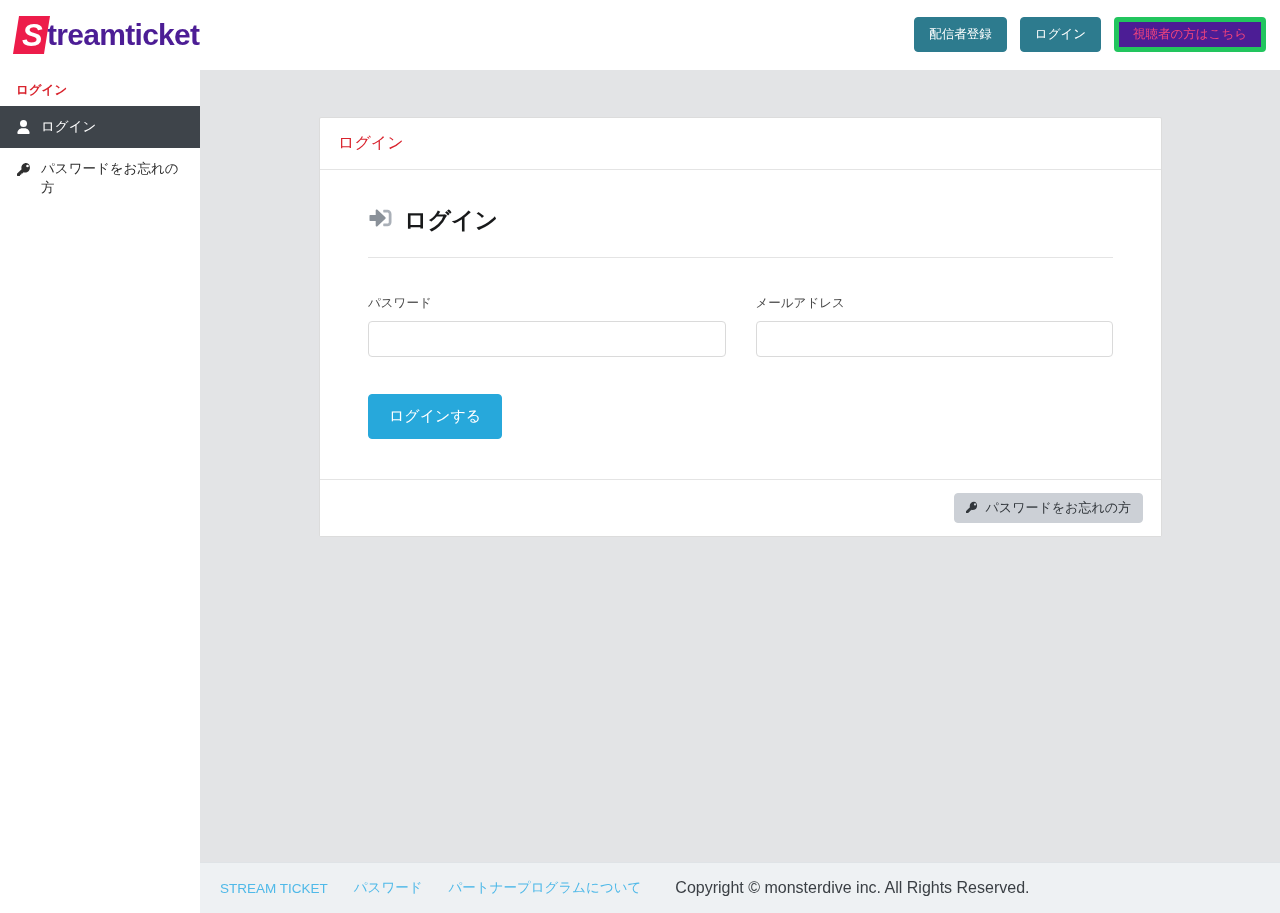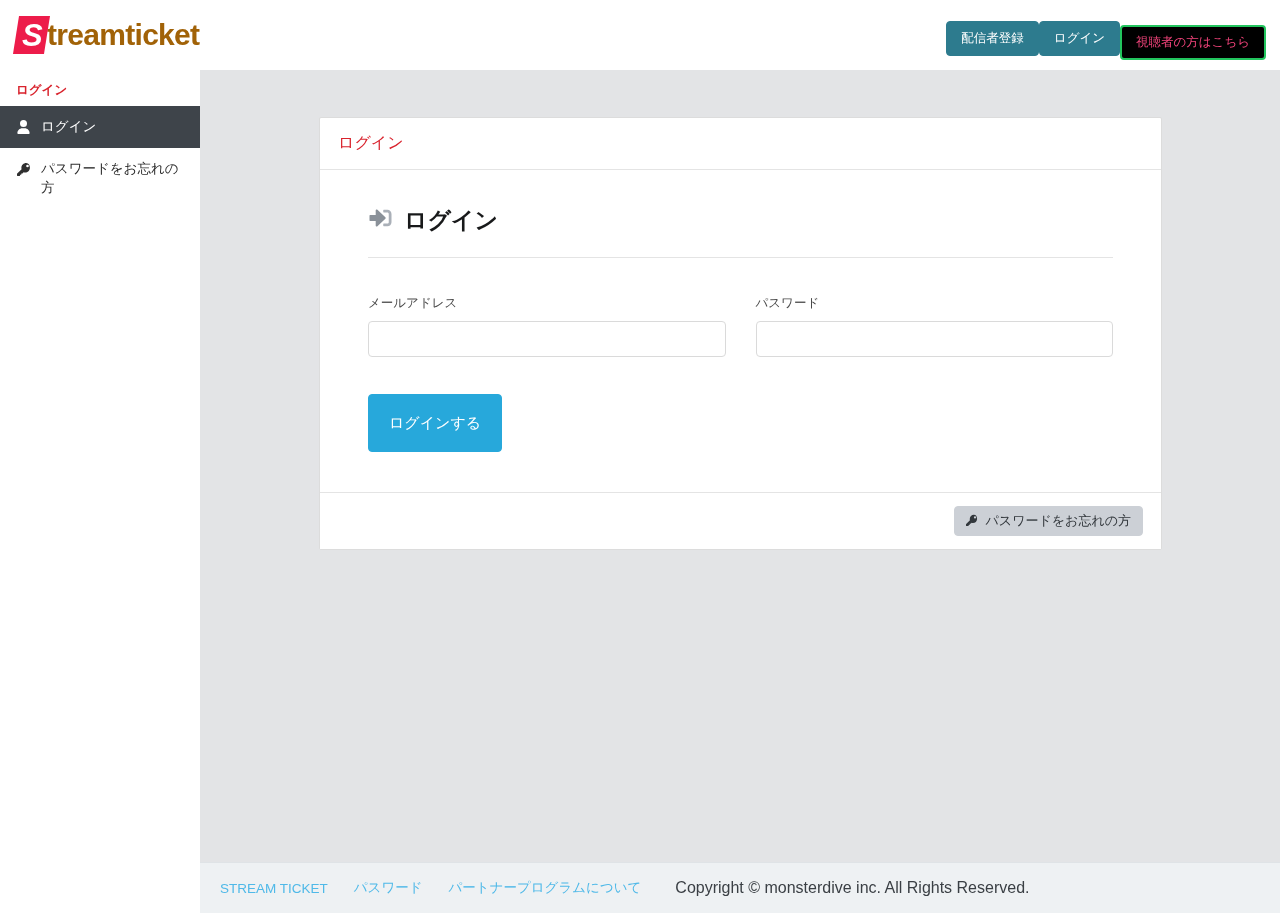--- a/index.html
+++ b/index.html
@@ -37,55 +37,54 @@
     transform: skewX(9deg);
     color: #ffffff;
     font-weight: bold;
     font-size: 31px;
     font-family: "Liberation Sans", "DejaVu Sans", sans-serif;
     line-height: 1;
     letter-spacing: -1px;
     font-style: italic;
   }
   .logo-text {
-    color: #a16207;
+    color: #4c1d95;
     font-size: 30px;
     font-weight: bold;
     letter-spacing: -0.7px;
     line-height: 1;
     margin-left: -1px;
   }
 
   .header-actions {
     position: absolute;
     right: 14px; top: 17px;
-    display: flex; align-items: center; 
+    display: flex; align-items: center; gap: 13px;
   }
   .btn-header {
     font-family: "Liberation Sans", "DejaVu Sans", sans-serif;
     font-size: 12.5px;
     line-height: 1;
     border-radius: 4px;
     cursor: pointer;
     border: 1px solid transparent;
     padding: 0 14px;
     height: 35px;
     display: inline-flex; align-items: center; justify-content: center;
     white-space: nowrap;
   }
   .btn-teal {
     background: #2d7b8e;
     color: #ffffff;
     border-color: #2d7b8e;
   }
   .btn-pink-outline {
-    background: #000000;
+    background: #4c1d95;
     color: #f4447c;
-    border: 2px solid #22c55e;
-    margin-top: 8px;
+    border: 5px solid #22c55e;
   }
 
   
   .sidebar {
     position: absolute;
     top: 70px; left: 0;
     width: 200px; height: 843px;
     background: #ffffff;
     z-index: 3;
   }
@@ -180,21 +179,21 @@
     font-family: "Liberation Sans", "DejaVu Sans", sans-serif;
     outline: none;
   }
   .submit-wrap { margin-top: 37px; }
   .btn-primary {
     background: #27a8db;
     color: #ffffff;
     border: 1px solid #27a8db;
     border-radius: 4px;
     font-size: 15px;
-    height: 58px;
+    height: 45px;
     padding: 0 20px;
     cursor: pointer;
     font-family: "Liberation Sans", "DejaVu Sans", sans-serif;
     display: inline-flex; align-items: center; justify-content: center;
   }
 
   .card-footer {
     border-top: 1px solid #e4e4e4;
     padding: 13px 18px;
     display: flex; justify-content: flex-end;
@@ -293,26 +292,26 @@
           <svg width="25" height="22" viewBox="0 0 512 512" aria-hidden="true">
             <path fill="#aab0b8" d="M416 448h-84c-6.6 0-12-5.4-12-12v-40c0-6.6 5.4-12 12-12h84c17.7 0 32-14.3 32-32V160c0-17.7-14.3-32-32-32h-84c-6.6 0-12-5.4-12-12V76c0-6.6 5.4-12 12-12h84c53 0 96 43 96 96v192c0 53-43 96-96 96z"></path>
             <path fill="#8a9199" d="M369.9 239L184.2 65.8c-15.1-14.1-39.9-3.4-39.9 17.2V184H12c-6.6 0-12 5.4-12 12v120c0 6.6 5.4 12 12 12h132.3v101c0 20.6 24.8 31.3 39.9 17.2L369.9 273c10.8-10 10.8-24 0-34z"></path>
           </svg>
         </span>
         <span>ログイン</span>
       </div>
 
       <div class="form-row">
         <div class="form-group">
+          <label class="form-label">パスワード</label>
+          <input class="form-input" type="password" placeholder="" style="">
+        </div>
+        <div class="form-group">
           <label class="form-label">メールアドレス</label>
           <input class="form-input" type="text" placeholder="" style="">
-        </div>
-        <div class="form-group">
-          <label class="form-label">パスワード</label>
-          <input class="form-input" type="password" placeholder="" style="">
         </div>
       </div>
 
       <div class="submit-wrap">
         <button class="btn-primary">ログインする</button>
       </div>
 
     </div>
 
     <div class="card-footer">

